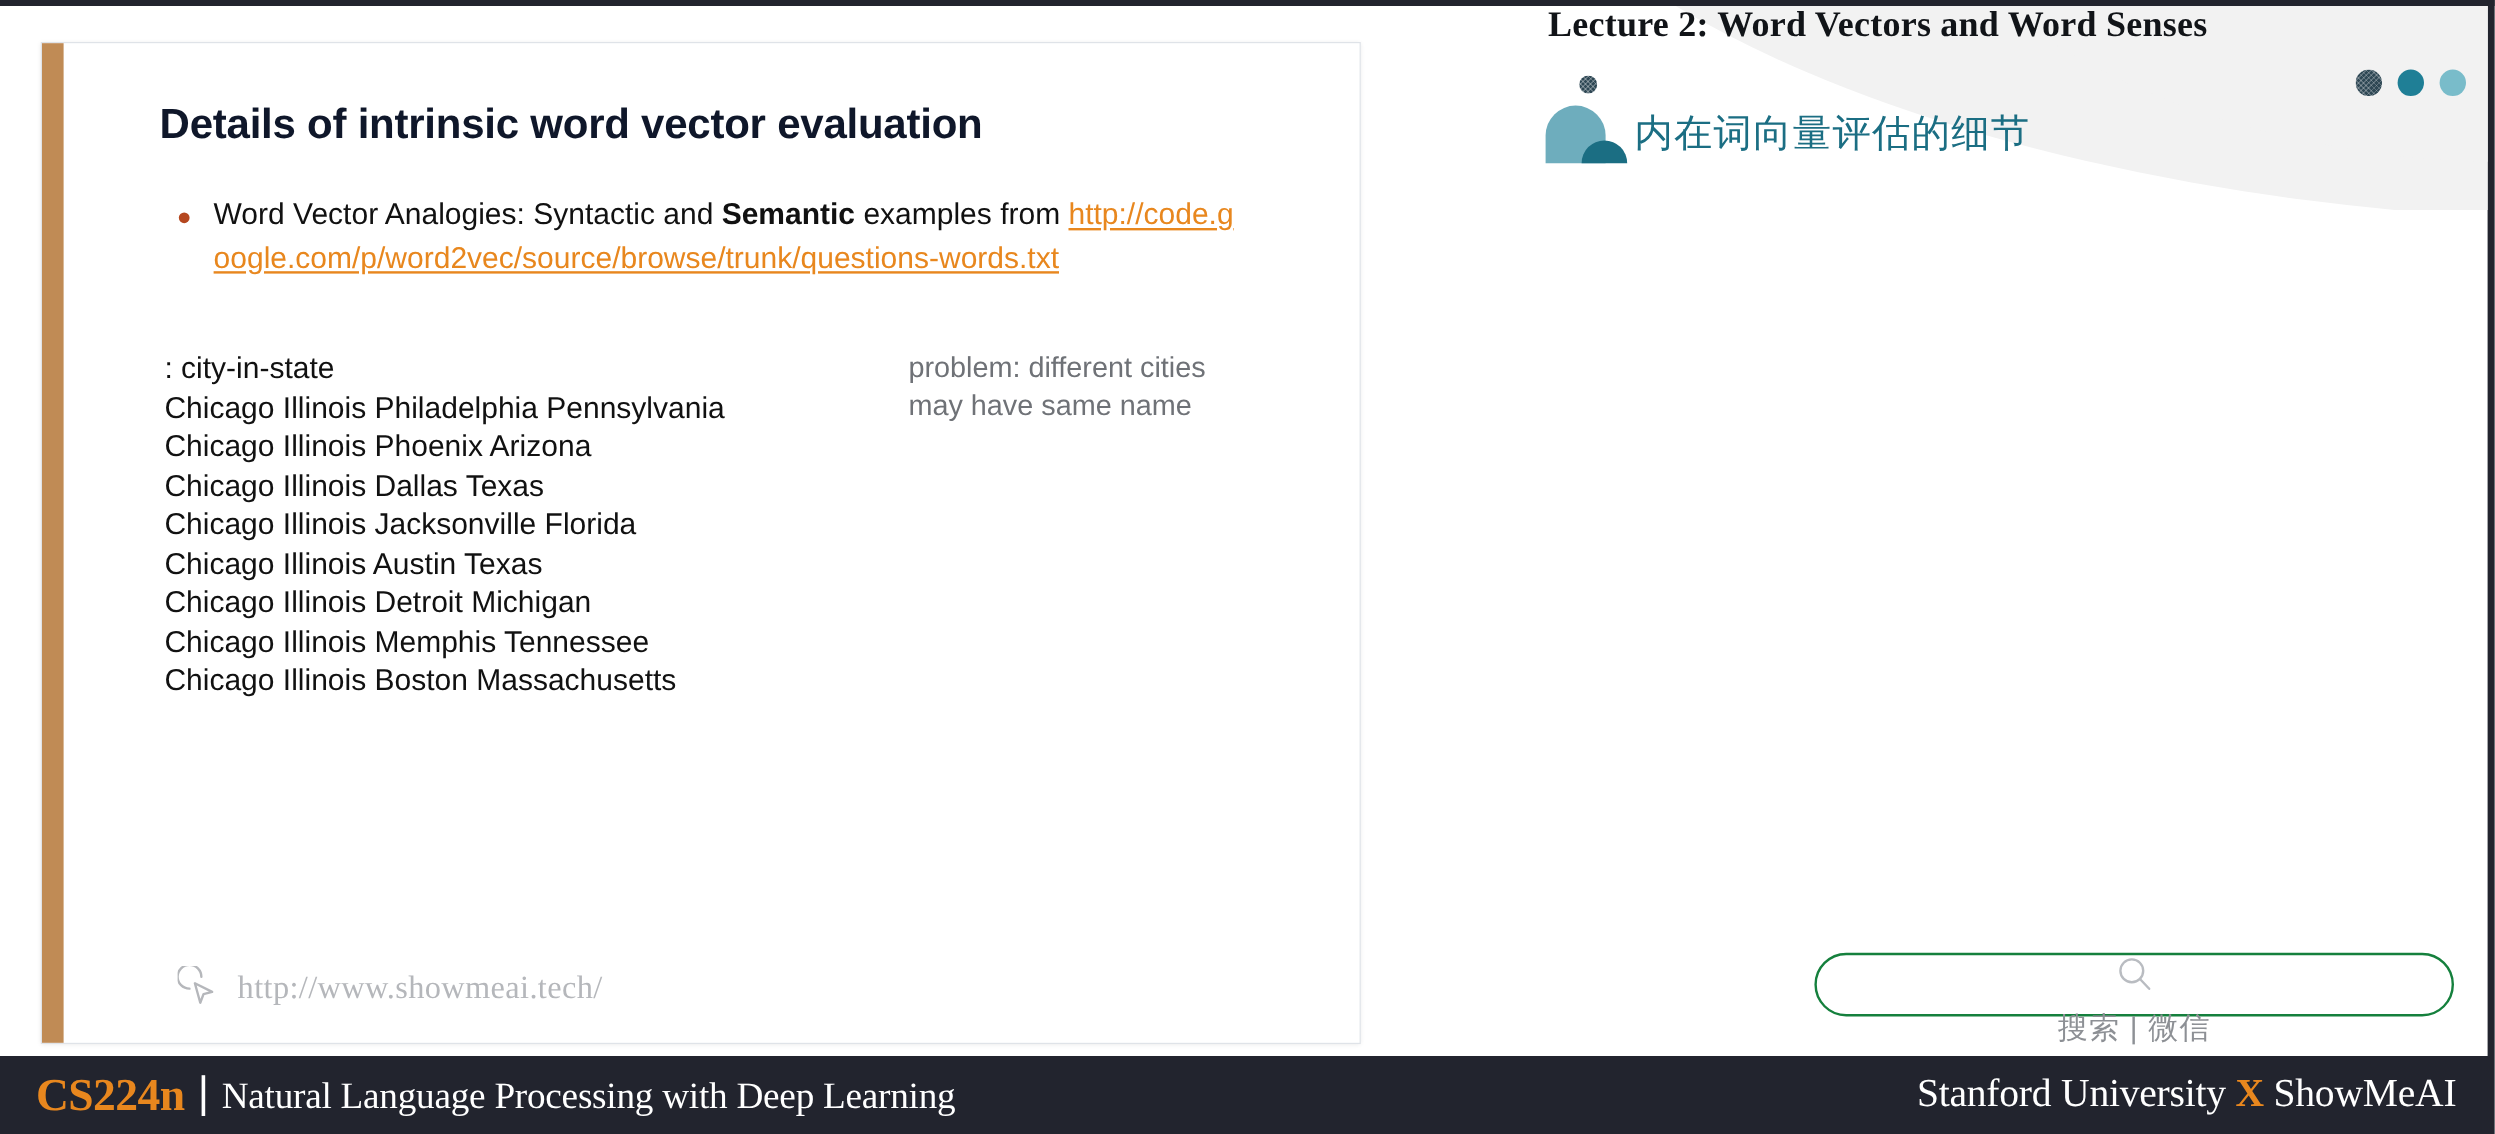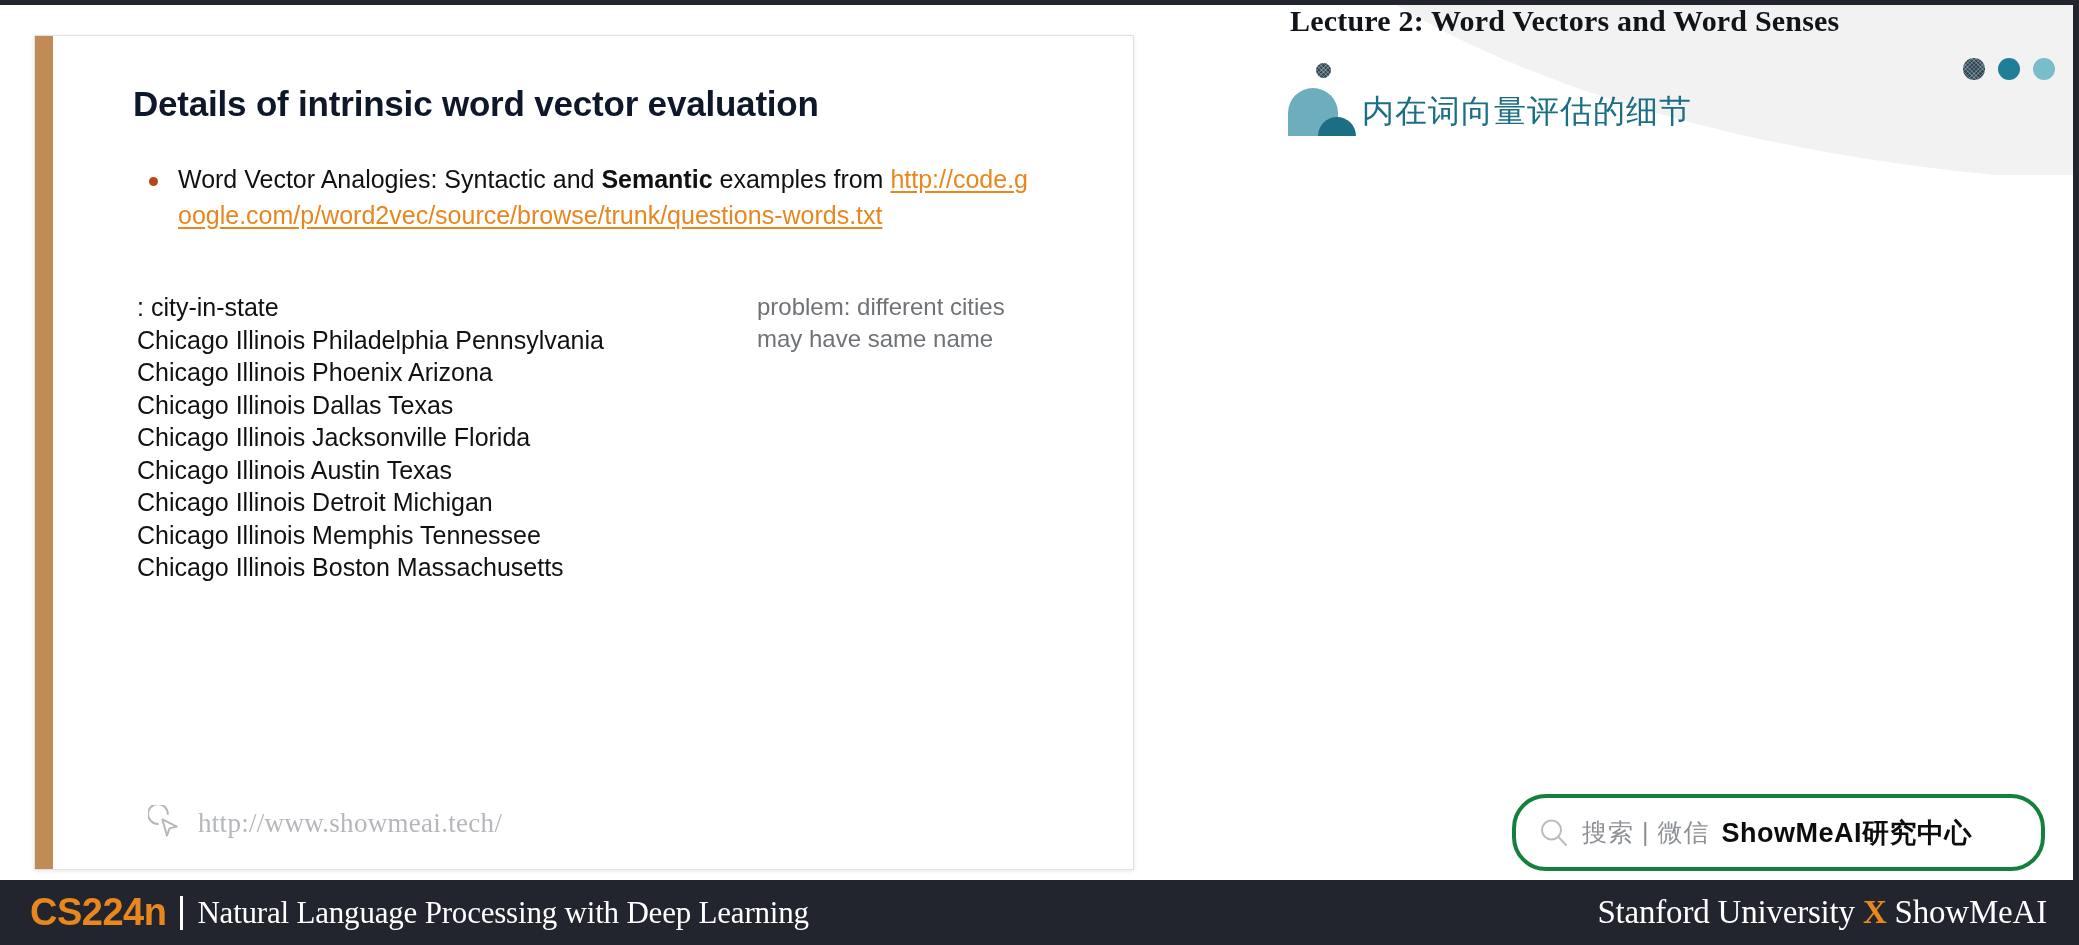--- a/index.html
+++ b/index.html
@@ -101,36 +101,36 @@
   
   .watermark { position:absolute; left:95px; bottom:28px; display:flex; align-items:center; gap:14px; }
   .cursor-icon { width:36px; height:36px; color:#b5b7bb; }
   .watermark-text {
     font-family:"Liberation Serif","DejaVu Serif",serif;
     font-size:27px; color:#b5b7bb; letter-spacing:.3px;
   }
 
   
   .search-pill {
-    position:absolute; left:1512px; top:794px; width:533px; height:77px;
-    border:4px solid #15803d; border-radius:34px;
-    display:flex; align-items:center; padding:0 22px; gap:12px; background:#fff;
+    position:absolute; left:1512px; top:794px; width:533px; height:53px;
+    border:2px solid #15803d; border-radius:34px;
+    display:flex; align-items:center; padding:0 22px; gap:12px; background:#fff;flex-direction:column;
   }
   .search-icon { width:32px; height:32px; color:#b9bcc1; flex:0 0 auto; }
   .search-gray { font-size:25px; color:#8d9095; letter-spacing:1px; white-space:nowrap; }
   .search-bold { font-size:27px; color:#0c0d0f; font-weight:700; letter-spacing:.5px; white-space:nowrap; }
 
   
   .footer {
     position:absolute; left:0; bottom:0; width:2079px; height:65px;
     background:#22242e; display:flex; align-items:center;
   }
   .footer-left { position:absolute; left:30px; display:flex; align-items:center; }
   .footer-cs {
-    font-family:Liberation Sans, sans-serif;
+    font-family:Liberation Serif, serif;
     font-size:38px; font-weight:700; color:#e8871e; letter-spacing:-0.5px;
   }
   .footer-div { width:3px; height:34px; background:#ffffff; margin:0 14px; }
   .footer-sub {
     font-family:"Liberation Serif","DejaVu Serif",serif;
     font-size:31px; color:#ffffff; letter-spacing:-0.2px;
   }
   .footer-right {
     position:absolute; right:32px;
     font-family:"Liberation Serif","DejaVu Serif",serif;

